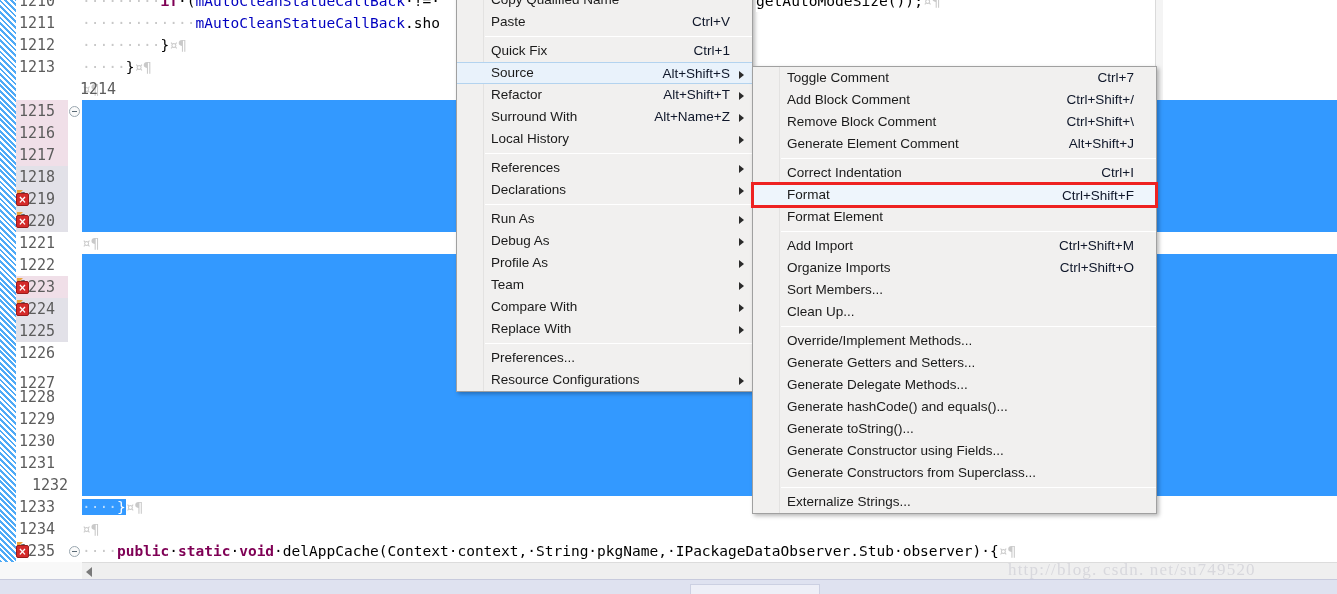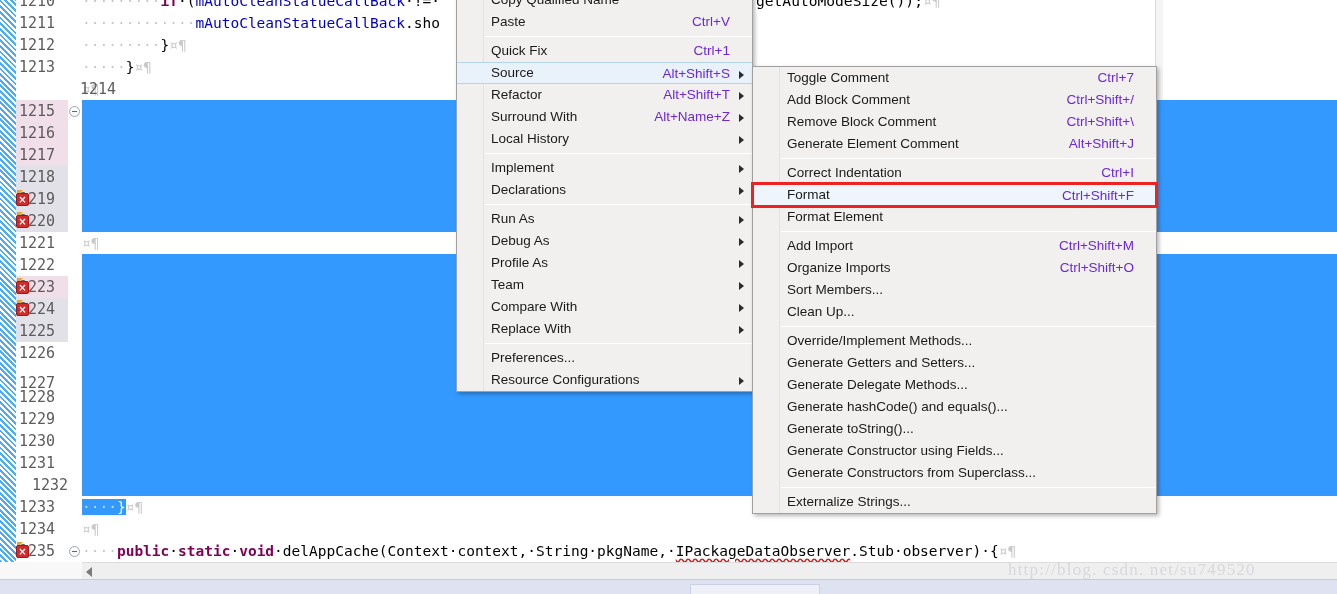--- a/index.html
+++ b/index.html
@@ -122,21 +122,20 @@
   .kw  { color: #7f0055; font-weight: bold; }
   .kwS { color: #ffffff; font-weight: bold; }
   .fld { color: #0000c0; }
   .ws  { color: #c8c8c8; }
   .wsS { color: #bcddfb; }
   .pil { color: #c9c9c9; }
   .pilS{ color: #b6d9fb; }
   .plain { color: #000; }
   .plainS { color: #ffffff; }
   .sq {
-    text-decoration: underline;
     text-decoration-style: wavy;
     text-decoration-color: #d01b1b;
     text-underline-offset: 2px;
   }
 
   
   .hscroll {
     position: absolute;
     left: 82px; right: 0;
     top: 562px;
@@ -210,21 +209,21 @@
     padding-left: 34px;
     padding-right: 16px;
     white-space: nowrap;
     cursor: default;
   }
   .mi .acc {
     position: absolute;
     right: 22px;
     top: 0;
     line-height: 22px;
-    color: #6d28d9;
+    color: #0f172a;
   }
   .mi .arrow {
     position: absolute;
     right: 8px; top: 8px;
     width: 0; height: 0;
     border-left: 5px solid #2b2b2b;
     border-top: 4px solid transparent;
     border-bottom: 4px solid transparent;
   }
   .mi.sel-item {
@@ -369,21 +368,21 @@
       <div id="menu1-items">
           <div class="mi"><span>Copy Qualified Name</span></div>
           <div class="mi"><span>Paste</span><span class="acc">Ctrl+V</span></div>
           <div class="msep"></div>
           <div class="mi"><span>Quick Fix</span><span class="acc">Ctrl+1</span></div>
           <div class="mi sel-item"><span>Source</span><span class="acc">Alt+Shift+S</span><span class="arrow"></span></div>
           <div class="mi"><span>Refactor</span><span class="acc">Alt+Shift+T</span><span class="arrow"></span></div>
           <div class="mi"><span>Surround With</span><span class="acc">Alt+Name+Z</span><span class="arrow"></span></div>
           <div class="mi"><span>Local History</span><span class="arrow"></span></div>
           <div class="msep"></div>
-          <div class="mi"><span>Implement</span><span class="arrow"></span></div>
+          <div class="mi"><span>References</span><span class="arrow"></span></div>
           <div class="mi"><span>Declarations</span><span class="arrow"></span></div>
           <div class="msep"></div>
           <div class="mi"><span>Run As</span><span class="arrow"></span></div>
           <div class="mi"><span>Debug As</span><span class="arrow"></span></div>
           <div class="mi"><span>Profile As</span><span class="arrow"></span></div>
           <div class="mi"><span>Team</span><span class="arrow"></span></div>
           <div class="mi"><span>Compare With</span><span class="arrow"></span></div>
           <div class="mi"><span>Replace With</span><span class="arrow"></span></div>
           <div class="msep"></div>
           <div class="mi"><span>Preferences...</span></div>

